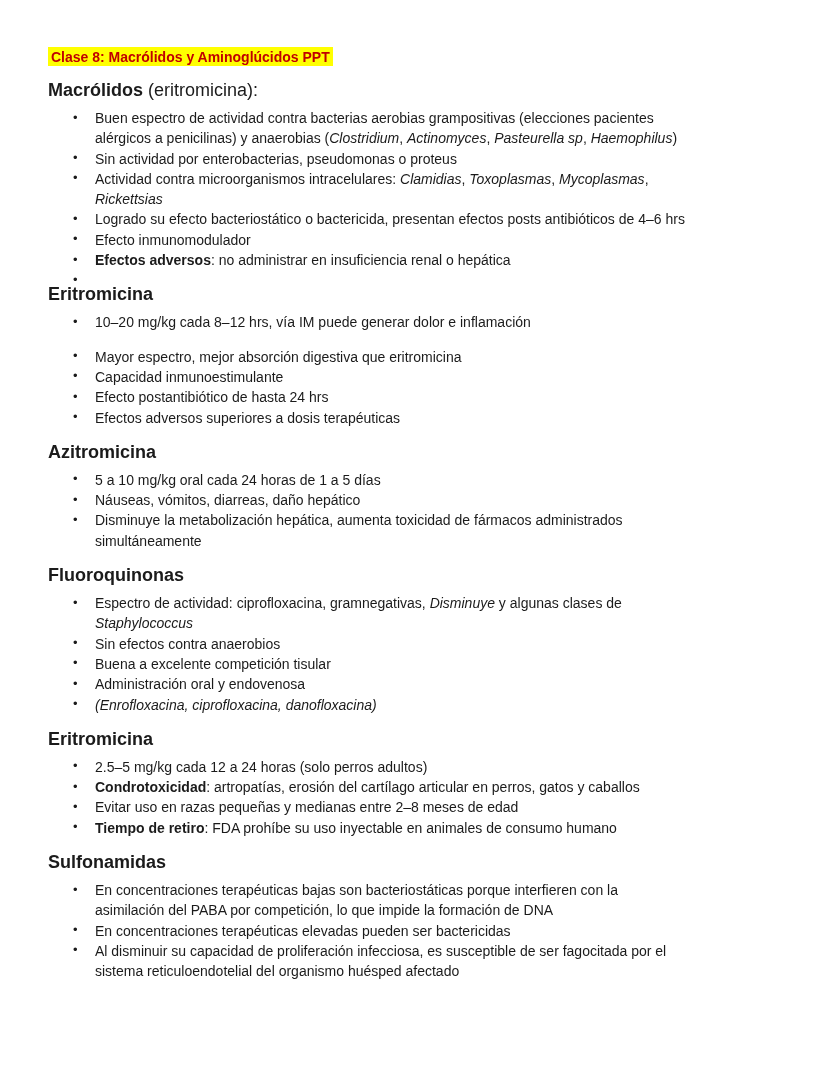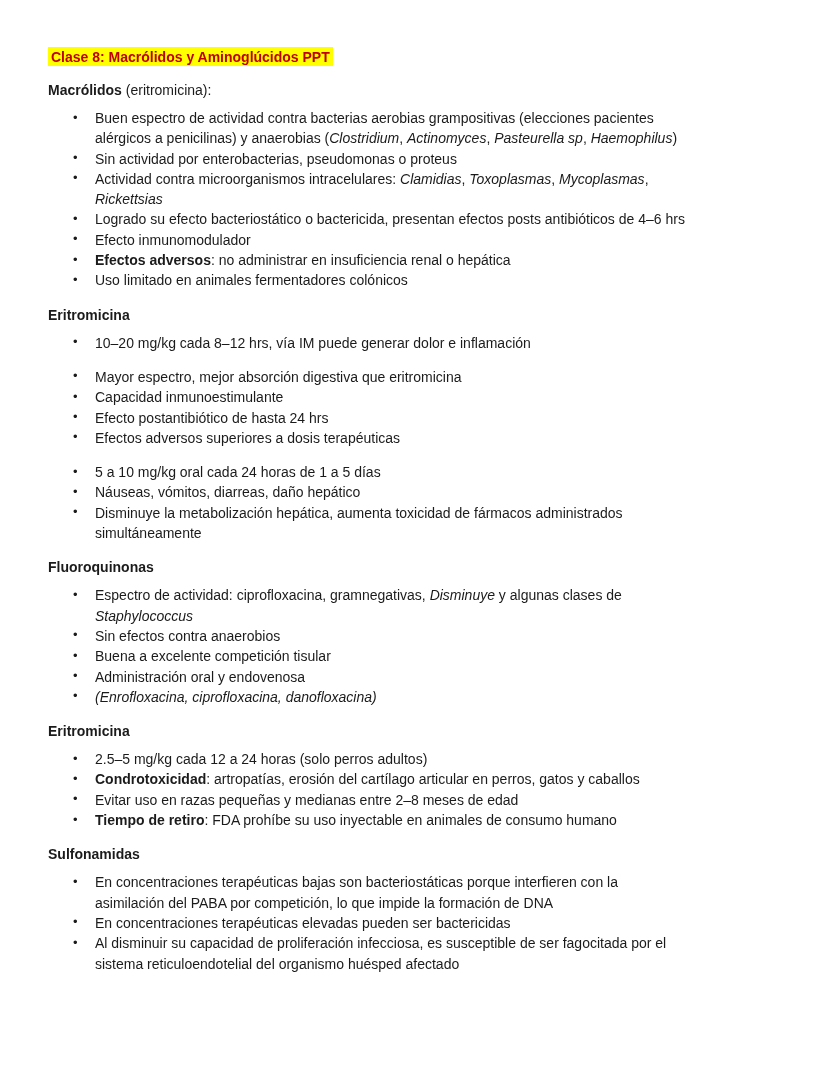--- a/index.html
+++ b/index.html
@@ -11,21 +11,21 @@
     padding: 46px 28px 30px 48px;
     font-family: "Liberation Sans", sans-serif;
     font-size: 14px;
     color: #1b1b1b;
     overflow: hidden;
   }
   .doc-title { margin: 0 0 14px 0; line-height: 20px; }
   .title-text { font-weight: bold; padding: 1.5px 3px; }
   .section { margin-top: 14px; }
   .section.extra-gap { }
-  .heading { line-height: 20px; font-size: 14px; }
+  .heading { line-height: 20px; font-size: 18px; }
   .run { font-weight: normal; font-style: normal; }
   .run.b { font-weight: bold; }
   .run.i { font-style: italic; }
   ul.bullets { list-style: none; margin: 8px 0 0 0; padding: 0 0 0 23px; }
   ul.bullets li { position: relative; padding-left: 24px; line-height: 20.3px; margin: 0; }
   .marker { position: absolute; left: 2px; top: -0.5px; font-size: 13px; }
 </style>
 </head>
 <body>
 
@@ -36,38 +36,39 @@
   <div id="sections">
       <div class="section">
         <div class="heading"><span class="run b">Macrólidos</span><span class="run"> (eritromicina):</span></div>
         <ul class="bullets">
           <li><span class="marker">•</span><span class="run">Buen espectro de actividad contra bacterias aerobias grampositivas (elecciones pacientes alérgicos a penicilinas) y anaerobias (</span><span class="run i">Clostridium</span><span class="run">, </span><span class="run i">Actinomyces</span><span class="run">, </span><span class="run i">Pasteurella sp</span><span class="run">, </span><span class="run i">Haemophilus</span><span class="run">)</span></li>
           <li><span class="marker">•</span><span class="run">Sin actividad por enterobacterias, pseudomonas o proteus</span></li>
           <li><span class="marker">•</span><span class="run">Actividad contra microorganismos intracelulares: </span><span class="run i">Clamidias</span><span class="run">, </span><span class="run i">Toxoplasmas</span><span class="run">, </span><span class="run i">Mycoplasmas</span><span class="run">, </span><span class="run i">Rickettsias</span></li>
           <li><span class="marker">•</span><span class="run">Logrado su efecto bacteriostático o bactericida, presentan efectos posts antibióticos de 4–6 hrs</span></li>
           <li><span class="marker">•</span><span class="run">Efecto inmunomodulador</span></li>
           <li><span class="marker">•</span><span class="run b">Efectos adversos</span><span class="run">: no administrar en insuficiencia renal o hepática</span></li>
-          <li><span class="marker">•</span><span class="run">Uso limitado en animales fermentadores colónicos</span></li>
+          <li><span class="marker">•</span></li>
         </ul>
       </div>
       <div class="section extra-gap">
         <div class="heading"><span class="run b">Eritromicina</span></div>
         <ul class="bullets">
           <li><span class="marker">•</span><span class="run">10–20 mg/kg cada 8–12 hrs, vía IM puede generar dolor e inflamación</span></li>
         </ul>
       </div>
       <div class="section">
         <ul class="bullets">
           <li><span class="marker">•</span><span class="run">Mayor espectro, mejor absorción digestiva que eritromicina</span></li>
           <li><span class="marker">•</span><span class="run">Capacidad inmunoestimulante</span></li>
           <li><span class="marker">•</span><span class="run">Efecto postantibiótico de hasta 24 hrs</span></li>
           <li><span class="marker">•</span><span class="run">Efectos adversos superiores a dosis terapéuticas</span></li>
         </ul>
       </div>
       <div class="section">
+        <div class="heading"><span class="run b">Azitromicina</span></div>
         <ul class="bullets">
           <li><span class="marker">•</span><span class="run">5 a 10 mg/kg oral cada 24 horas de 1 a 5 días</span></li>
           <li><span class="marker">•</span><span class="run">Náuseas, vómitos, diarreas, daño hepático</span></li>
           <li><span class="marker">•</span><span class="run">Disminuye la metabolización hepática, aumenta toxicidad de fármacos administrados simultáneamente</span></li>
         </ul>
       </div>
       <div class="section extra-gap">
         <div class="heading"><span class="run b">Fluoroquinonas</span></div>
         <ul class="bullets">
           <li><span class="marker">•</span><span class="run">Espectro de actividad: ciprofloxacina, gramnegativas, </span><span class="run i">Disminuye</span><span class="run"> y algunas clases de </span><span class="run i">Staphylococcus</span></li>

